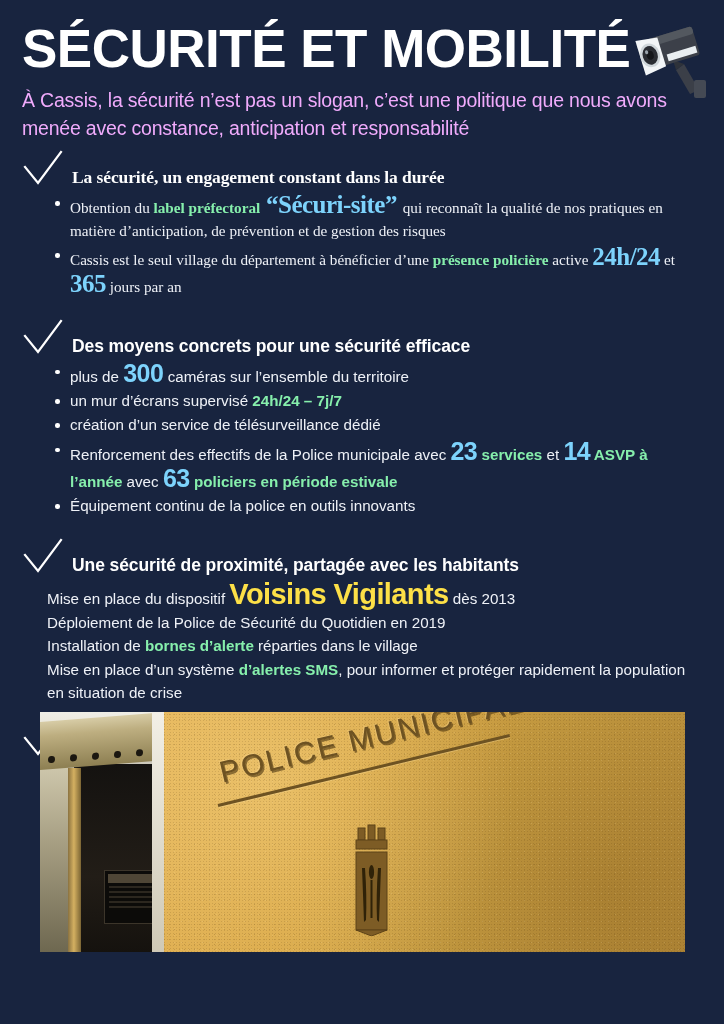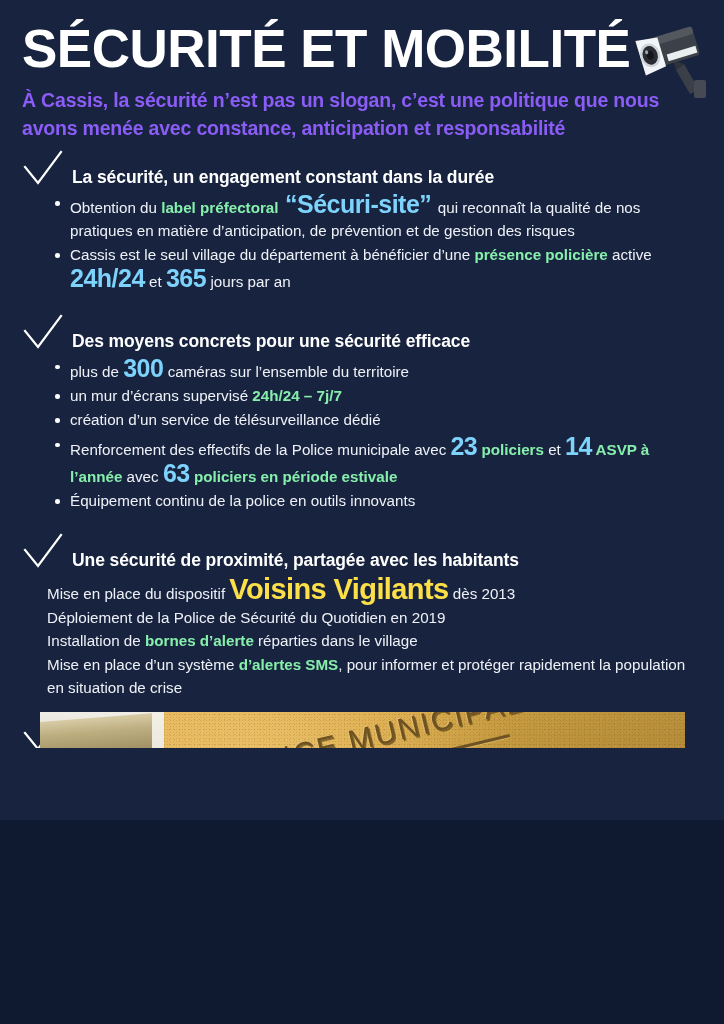--- a/index.html
+++ b/index.html
@@ -3,21 +3,21 @@
 <meta charset="utf-8">
 <style>
   html, body {
     margin: 0;
     padding: 0;
     background: #0f1a30;
   }
   .poster {
     position: relative;
     width: 724px;
-    height: 820px;
+    height: 1024px;
     background: #18243f;
     overflow: hidden;
     font-family: "Liberation Sans", sans-serif;
     color: #ffffff;
     -webkit-font-smoothing: antialiased;
   }
 
   
   .header {
     position: relative;
@@ -27,24 +27,24 @@
     font-size: 53px;
     font-weight: bold;
     letter-spacing: -0.5px;
     line-height: 1.0;
     margin: 0;
     color: #ffffff;
     white-space: nowrap;
   }
   .subtitle {
     font-size: 19.5px;
-    font-weight: bold;
+    font-weight: normal;
     line-height: 1.42;
     margin: 12px 0 8px 0;
-    color: #8b5cf6;
+    color: #f0abfc;
     letter-spacing: -0.2px;
     max-width: 660px;
   }
 
   
   .cam-icon {
     position: absolute;
     top: 18px;
     right: 12px;
     width: 86px;
@@ -274,21 +274,21 @@
 
         <path d="M14 14 L36 17 L36 47 L14 50 Z" fill="#f2f5f7"></path>
         <ellipse cx="24" cy="32" rx="10" ry="12" fill="#cfd6da"></ellipse>
         <ellipse cx="24" cy="32" rx="7.5" ry="9.5" fill="#2a2d33"></ellipse>
         <ellipse cx="24" cy="32" rx="3.5" ry="4.5" fill="#14161a"></ellipse>
         <ellipse cx="21.5" cy="28" rx="1.6" ry="2" fill="#9aa3ab"></ellipse>
       </g>
     </svg>
   </div>
 
-  <div class="section" style="margin-top:14px;">
+  <div class="section" style="margin-top:14px;font-family:Liberation Serif, serif;">
     <div class="sec-head">
       <svg class="check" viewBox="0 0 42 40">
         <path d="M3 17 L16 33 L39 2" fill="none" stroke="#ffffff" stroke-width="2.2" stroke-linecap="square"></path>
       </svg>
       <div class="sec-title">La sécurité, un engagement constant dans la durée</div>
     </div>
     <div class="body">
       <ul class="bullets">
         <li>
           <span><span>Obtention du </span><span class="b">label préfectoral</span><span class="big"> “Sécuri-site” </span><span>qui reconnaît la qualité de nos pratiques en matière d’anticipation, de prévention et de gestion des risques</span></span>
@@ -305,21 +305,21 @@
       <svg class="check" viewBox="0 0 42 40">
         <path d="M3 17 L16 33 L39 2" fill="none" stroke="#ffffff" stroke-width="2.2" stroke-linecap="square"></path>
       </svg>
       <div class="sec-title">Des moyens concrets pour une sécurité efficace</div>
     </div>
     <div class="body">
       <ul class="bullets">
         <li><span><span>plus de  </span><span class="big">300</span><span>  caméras sur l’ensemble du territoire</span></span></li>
         <li><span><span>un mur d’écrans supervisé </span><span class="b">24h/24 – 7j/7</span></span></li>
         <li><span><span>création d’un service de télésurveillance dédié</span></span></li>
-        <li><span><span>Renforcement des effectifs de la Police municipale avec </span><span class="big">23</span><span class="b"> policiers</span><span> et </span><span class="big">14</span><span class="b"> ASVP à l’année</span><span> avec </span><span class="big">63</span><span class="b"> policiers en période estivale</span></span></li>
+        <li><span><span>Renforcement des effectifs de la Police municipale avec </span><span class="big">23</span><span class="b"> services</span><span> et </span><span class="big">14</span><span class="b"> ASVP à l’année</span><span> avec </span><span class="big">63</span><span class="b"> policiers en période estivale</span></span></li>
         <li><span><span>Équipement continu de la police en outils innovants</span></span></li>
       </ul>
     </div>
   </div>
 
   <div class="section" style="margin-top:26px;">
     <div class="sec-head">
       <svg class="check" viewBox="0 0 42 40">
         <path d="M3 17 L16 33 L39 2" fill="none" stroke="#ffffff" stroke-width="2.2" stroke-linecap="square"></path>
       </svg>

